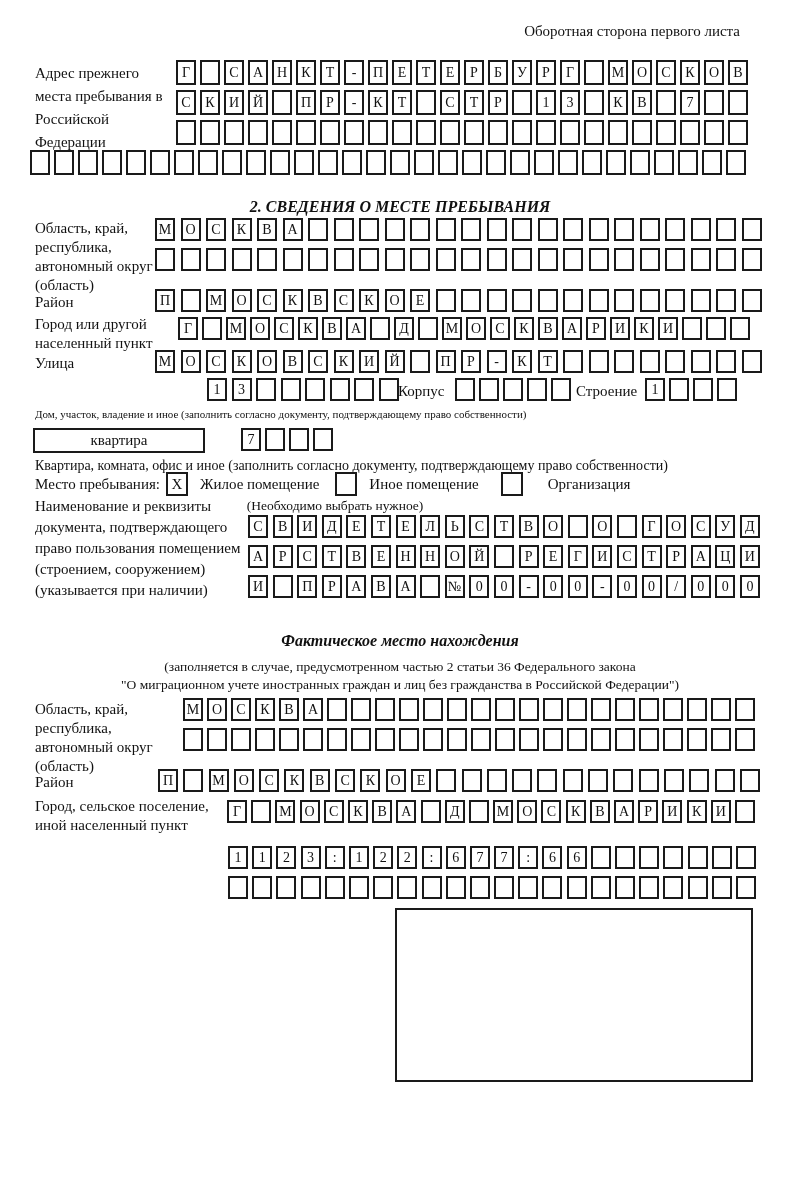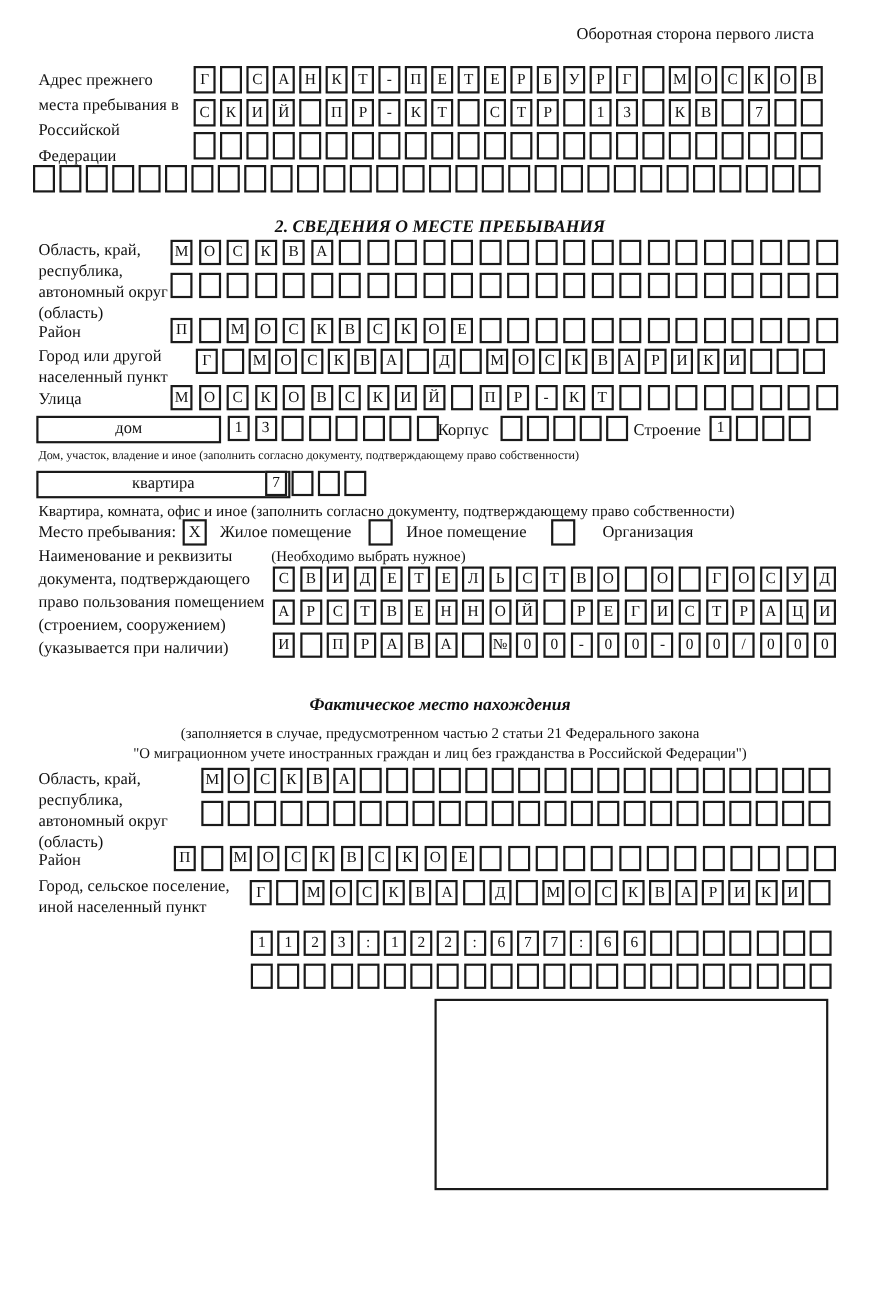--- a/index.html
+++ b/index.html
@@ -285,21 +285,20 @@
       <span class="cell"></span>
       <span class="cell"></span>
       <span class="cell"></span>
       <span class="cell"></span>
       <span class="cell"></span>
       <span class="cell"></span>
       <span class="cell"></span>
       <span class="cell"></span>
     </div>
 
-  <div class="widebox" style="top:378px; left:33px; width:168px;">дом</div>
   <div class="boxrow g45 short" style="top:378px; left:207px;">
       <span class="cell">1</span>
       <span class="cell">3</span>
       <span class="cell"></span>
       <span class="cell"></span>
       <span class="cell"></span>
       <span class="cell"></span>
       <span class="cell"></span>
       <span class="cell"></span>
     </div>
@@ -313,21 +312,21 @@
     </div>
   <div class="abs lbl" style="top:382px; left:576px;">Строение</div>
   <div class="boxrow g40 short" style="top:378px; left:645px;">
       <span class="cell">1</span>
       <span class="cell"></span>
       <span class="cell"></span>
       <span class="cell"></span>
     </div>
   <div class="abs" style="top:408px; left:35px; font-size:11px;">Дом, участок, владение и иное (заполнить согласно документу, подтверждающему право собственности)</div>
 
-  <div class="widebox" style="top:428px; left:33px; width:231px;">квартира</div>
+  <div class="widebox" style="top:428px; left:33px; width:172px;">квартира</div>
   <div class="boxrow g40 short" style="top:428px; left:241px;">
       <span class="cell">7</span>
       <span class="cell"></span>
       <span class="cell"></span>
       <span class="cell"></span>
     </div>
   <div class="abs" style="top:458px; left:35px; font-size:14px;">Квартира, комната, офис и иное (заполнить согласно документу, подтверждающему право собственности)</div>
 
   <div class="placerow" style="top:472px; left:35px;">
     <span>Место пребывания:</span>
@@ -405,21 +404,21 @@
       <span class="cell">-</span>
       <span class="cell">0</span>
       <span class="cell">0</span>
       <span class="cell">/</span>
       <span class="cell">0</span>
       <span class="cell">0</span>
       <span class="cell">0</span>
     </div>
 
   <div class="abs titleline center" style="top:632px;">Фактическое место нахождения</div>
-  <div class="abs note center" style="top:659px;">(заполняется в случае, предусмотренном частью 2 статьи 21 Федерального закона</div>
+  <div class="abs note center" style="top:659px;">(заполняется в случае, предусмотренном частью 2 статьи 36 Федерального закона</div>
   <div class="abs note center" style="top:677px;">"О миграционном учете иностранных граждан и лиц без гражданства в Российской Федерации")</div>
 
   <div class="abs lbl" style="top:700px; left:35px; width:140px;">Область, край, республика, автономный округ (область)</div>
   <div class="boxrow g40 short" style="top:698px; left:183px;">
       <span class="cell">М</span>
       <span class="cell">О</span>
       <span class="cell">С</span>
       <span class="cell">К</span>
       <span class="cell">В</span>
       <span class="cell">А</span>

